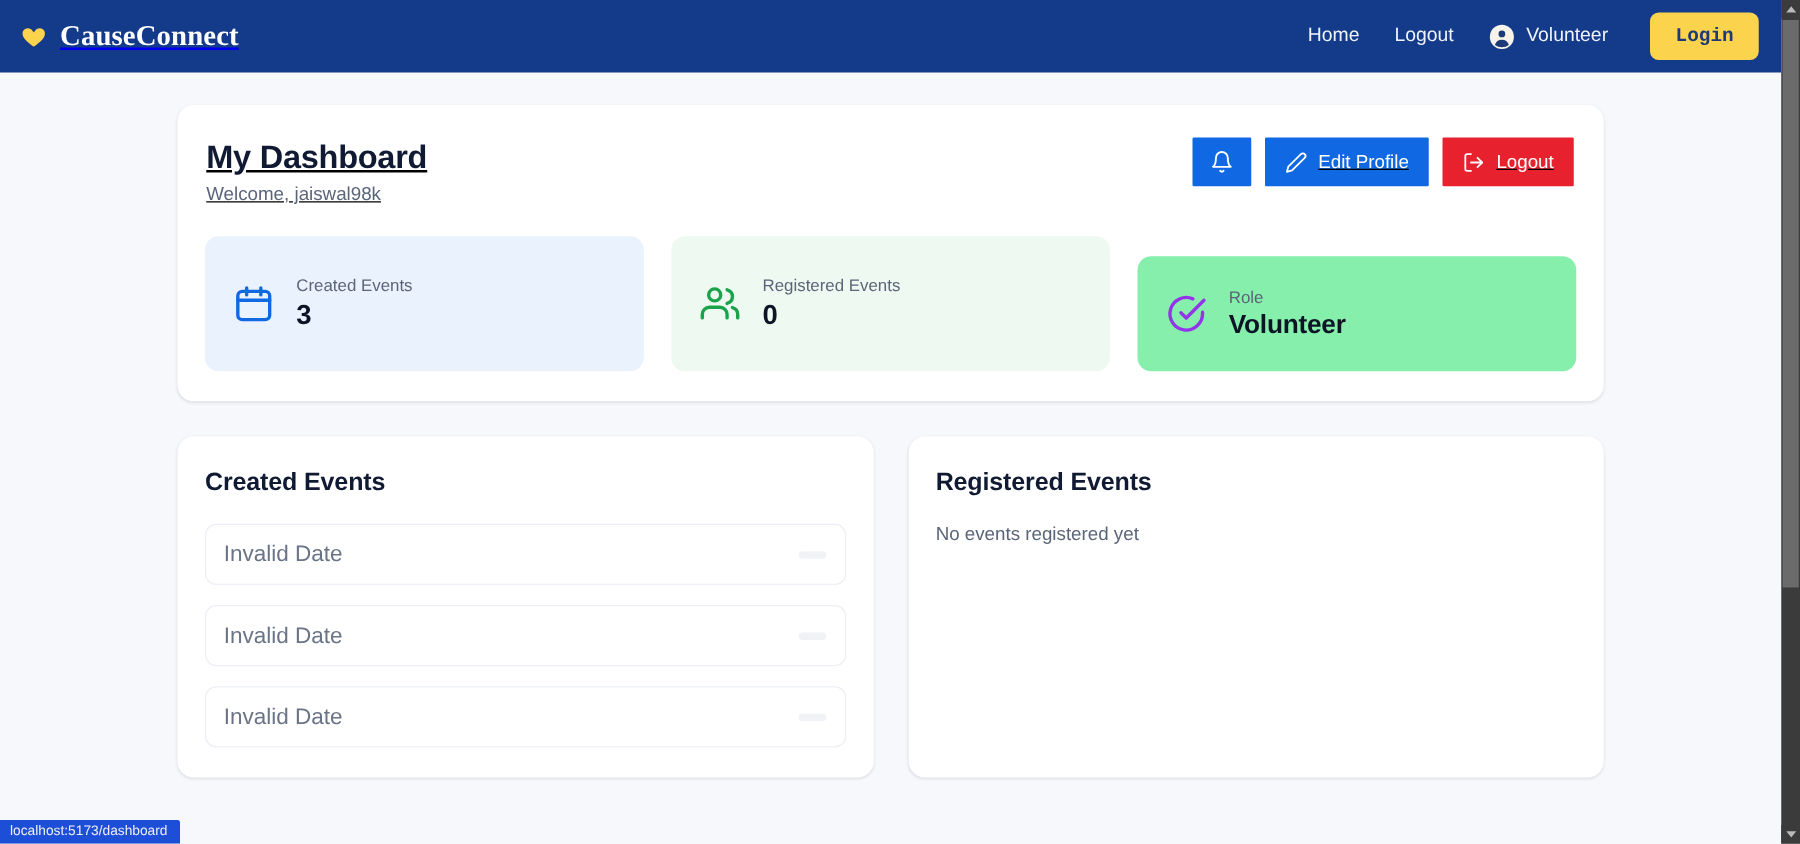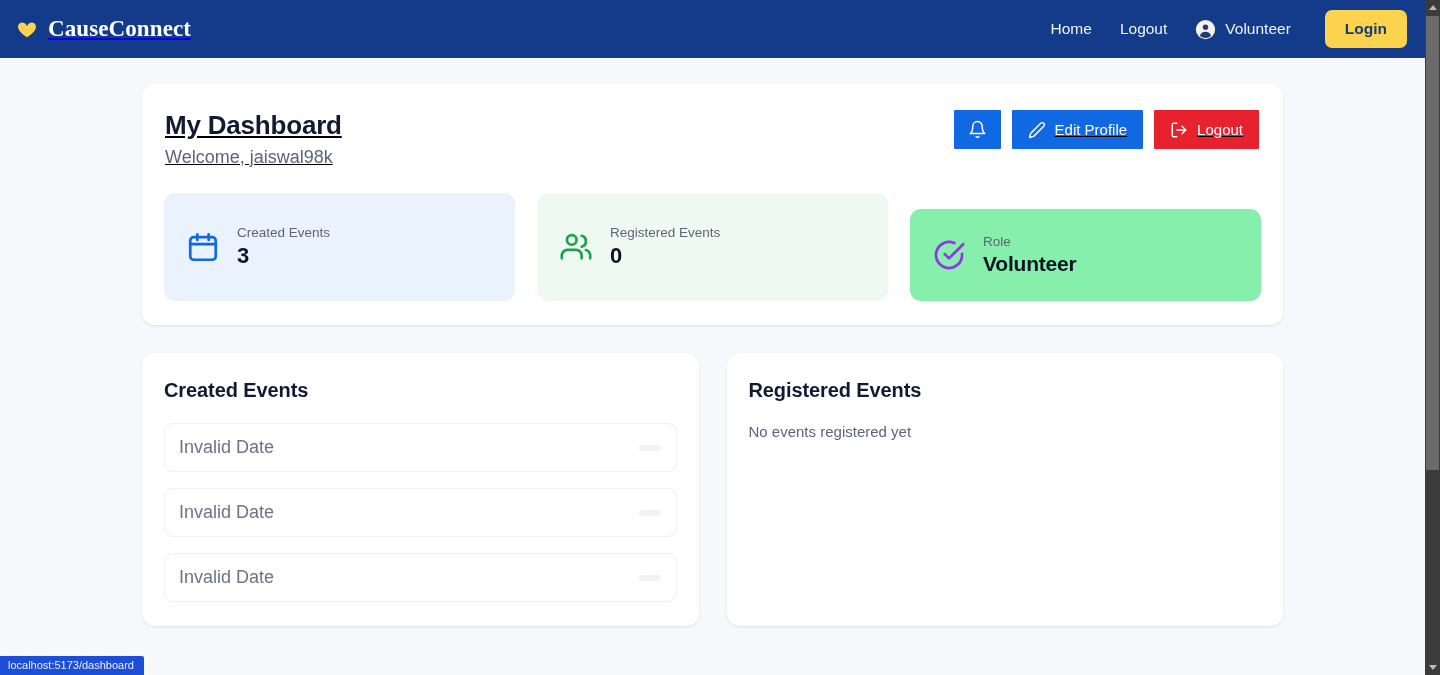--- a/index.html
+++ b/index.html
@@ -41,21 +41,21 @@
     color: #f0f3fa; font-size: 15.5px; text-decoration: none;
     white-space: nowrap;
   }
   .nav-dash { display: flex; align-items: center; gap: 9px; }
   .avatar-icon { width: 21px; height: 21px; display: block; }
   .login-btn {
     background: #fcd34d; color: #1b3a77;
     border: none; border-radius: 7px;
     font-size: 15.5px; font-weight: bold;
     padding: 10px 20px; cursor: pointer;
-    font-family: Liberation Sans, sans-serif;
+    font-family: Liberation Mono, monospace;
     margin-left: 6px;
   }
 
   
   .content { padding: 26px 0 0 0; }
 
   .card {
     background: #ffffff;
     border-radius: 13px;
     box-shadow: 0 1px 3px rgba(16,24,40,.07), 0 1px 2px rgba(16,24,40,.04);
@@ -69,21 +69,21 @@
   .top-head {
     display: flex; align-items: flex-start;
     padding: 0 2px 0 1px;
     text-decoration: underline;
   }
   .page-title {
     font-size: 26px; font-weight: bold; color: #101a33;
     letter-spacing: -.2px;
   }
   .page-sub {
-    font-size: 18px; color: #5b6579; margin-top: 6px;
+    font-size: 15px; color: #5b6579; margin-top: 6px;
   }
   .actions { margin-left: auto; display: flex; gap: 11px; align-items: center; }
   .btn {
     border: none; border-radius: 1px;
     font-size: 15px; font-family: "Liberation Sans", sans-serif;
     display: inline-flex; align-items: center; gap: 9px;
     cursor: pointer; color: #fff;
     padding: 11px 16px;
     height: 39px;
   }

